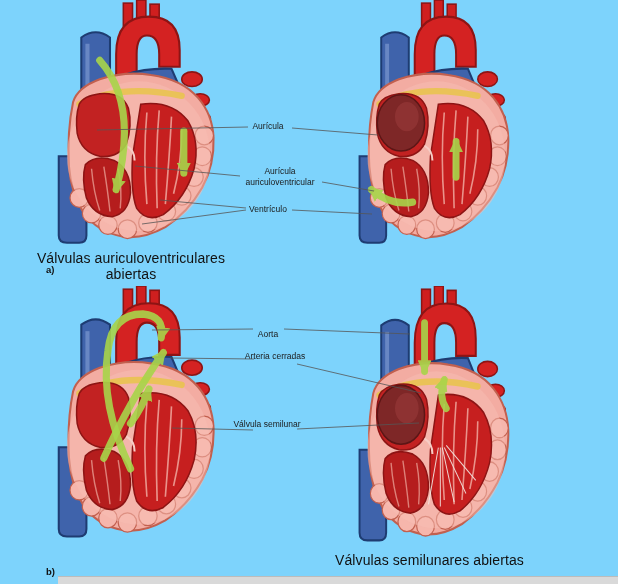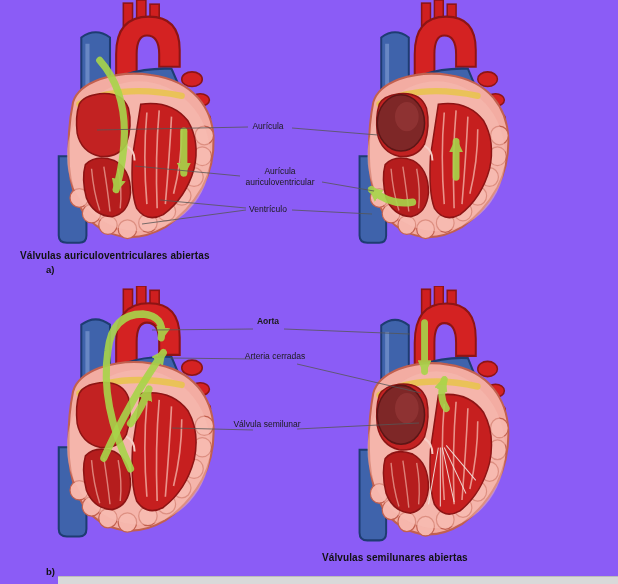--- a/index.html
+++ b/index.html
@@ -1,21 +1,21 @@
 <!DOCTYPE html>
 <html style="--flow-arrow-green: #a8d54a; --chamber-red: #c61f1f; --aorta-red: #d42222; --vessel-blue: #3f63ab; --myocardium-pink: #f3aca2; --outline-maroon: #8d1414; --label-text: #1a1a1a;"><head>
 <meta charset="utf-8">
 <style>
   html,body{margin:0;padding:0;background:#ffffff;}
   body{font-family:"Liberation Sans",sans-serif;}
-  .canvas{position:relative;width:618px;height:584px;background:#8b5cf6;overflow:hidden;}
+  .canvas{position:relative;width:618px;height:584px;background:#7dd3fc;overflow:hidden;}
   .heart{position:absolute;}
   .heart svg{width:100%;height:100%;display:block;}
   .lead-label{position:absolute;font-size:8.5px;line-height:1.25;color:var(--label-text,#1a1a1a);text-align:center;}
-  .caption{position:absolute;font-size:10px;font-weight:bold;color:#111;text-align:left;letter-spacing:.1px;}
+  .caption{position:absolute;font-size:14px;font-weight:normal;color:#111;text-align:center;letter-spacing:.1px;}
   .marker{position:absolute;font-size:9.5px;font-weight:bold;color:#111;}
   .leader-svg{position:absolute;left:0;top:0;width:618px;height:584px;pointer-events:none;}
   .leader-svg line{stroke:#555;stroke-width:0.8;}
   .arrows path{fill:none;stroke:var(--flow-arrow-green,#a8d54a);stroke-width:7;stroke-linecap:round;opacity:.9;}
   .bottom-strip{position:absolute;left:58px;right:0;bottom:0;height:7px;background:#d9d9d9;border-top:1px solid #bcbcbc;}
   .defs-holder{position:absolute;width:0;height:0;overflow:hidden;}
 </style>
 </head>
 <body>
 
@@ -141,21 +141,21 @@
         <path d="M116 148 L138 190"></path>
         <path d="M118 146 L148 178"></path>
       </g>
       <g class="arrows">
         <path d="M96 34 L96 78" marker-end="url(#ah)"></path>
         <path d="M118 112 Q110 102 116 86" marker-end="url(#ah)"></path>
       </g>
     </svg>
   </div>
 
-  <div class="lead-label" style="left:240px;top:316px;width:56px;font-weight:bold;">Aorta</div>
+  <div class="lead-label" style="left:240px;top:329px;width:56px;">Aorta</div>
   <div class="lead-label" style="left:240px;top:351px;width:70px;">Arteria cerradas</div>
   <div class="lead-label" style="left:232px;top:419px;width:70px;">Válvula semilunar</div>
 
   <div class="caption" style="left:322px;top:552px;width:215px;">Válvulas semilunares abiertas</div>
   <div class="marker" style="left:46px;top:566px;">b)</div>
 
   <svg class="leader-svg">
     <line x1="97" y1="130" x2="248" y2="127"></line>
     <line x1="292" y1="128" x2="378" y2="135"></line>
     <line x1="135" y1="166" x2="240" y2="176"></line>

